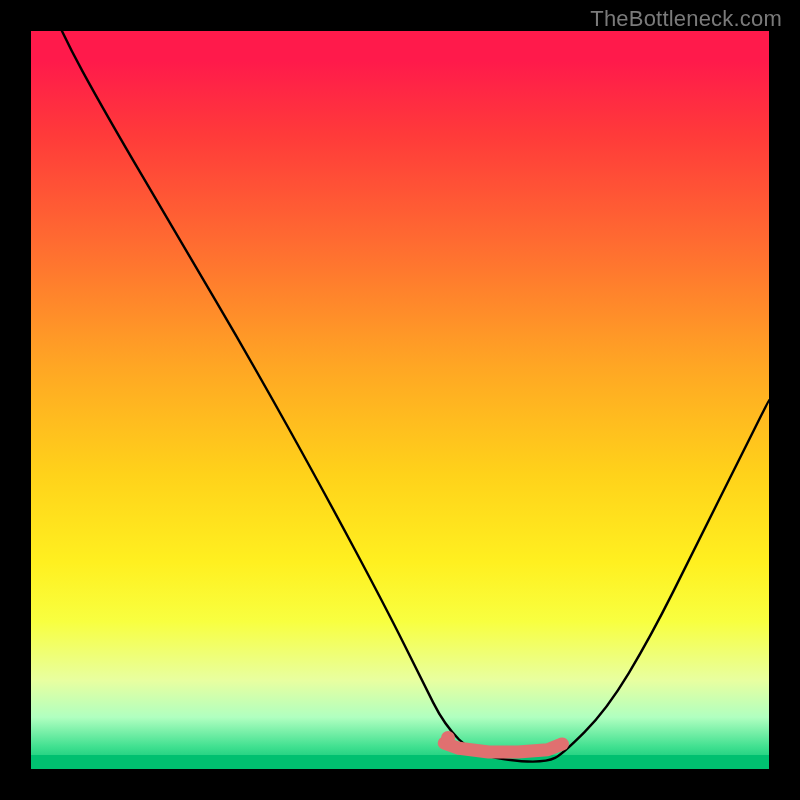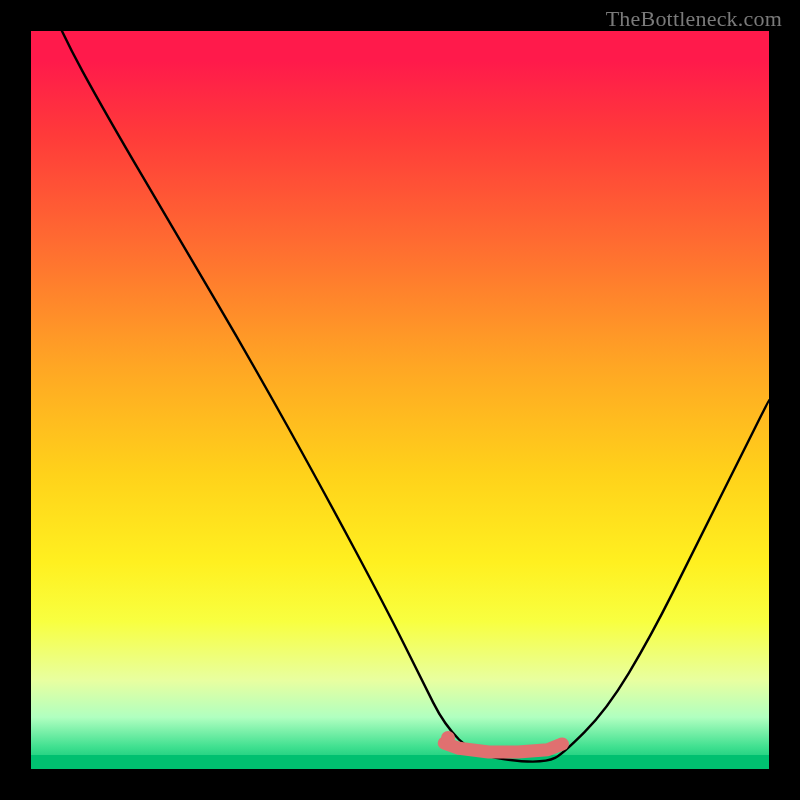--- a/index.html
+++ b/index.html
@@ -57,21 +57,21 @@
   }
   svg {
     position: absolute;
     left: 0;
     top: 0;
   }
   .watermark {
     position: absolute;
     top: 6px;
     right: 18px;
-    font-family: Liberation Serif, serif;
+    font-family: Liberation Sans, sans-serif;
     font-size: 22px;
     color: #7a7a7a;
     letter-spacing: 0.2px;
   }
 </style>
 </head>
 <body>
 
 <div class="frame">
   <div class="plot">

